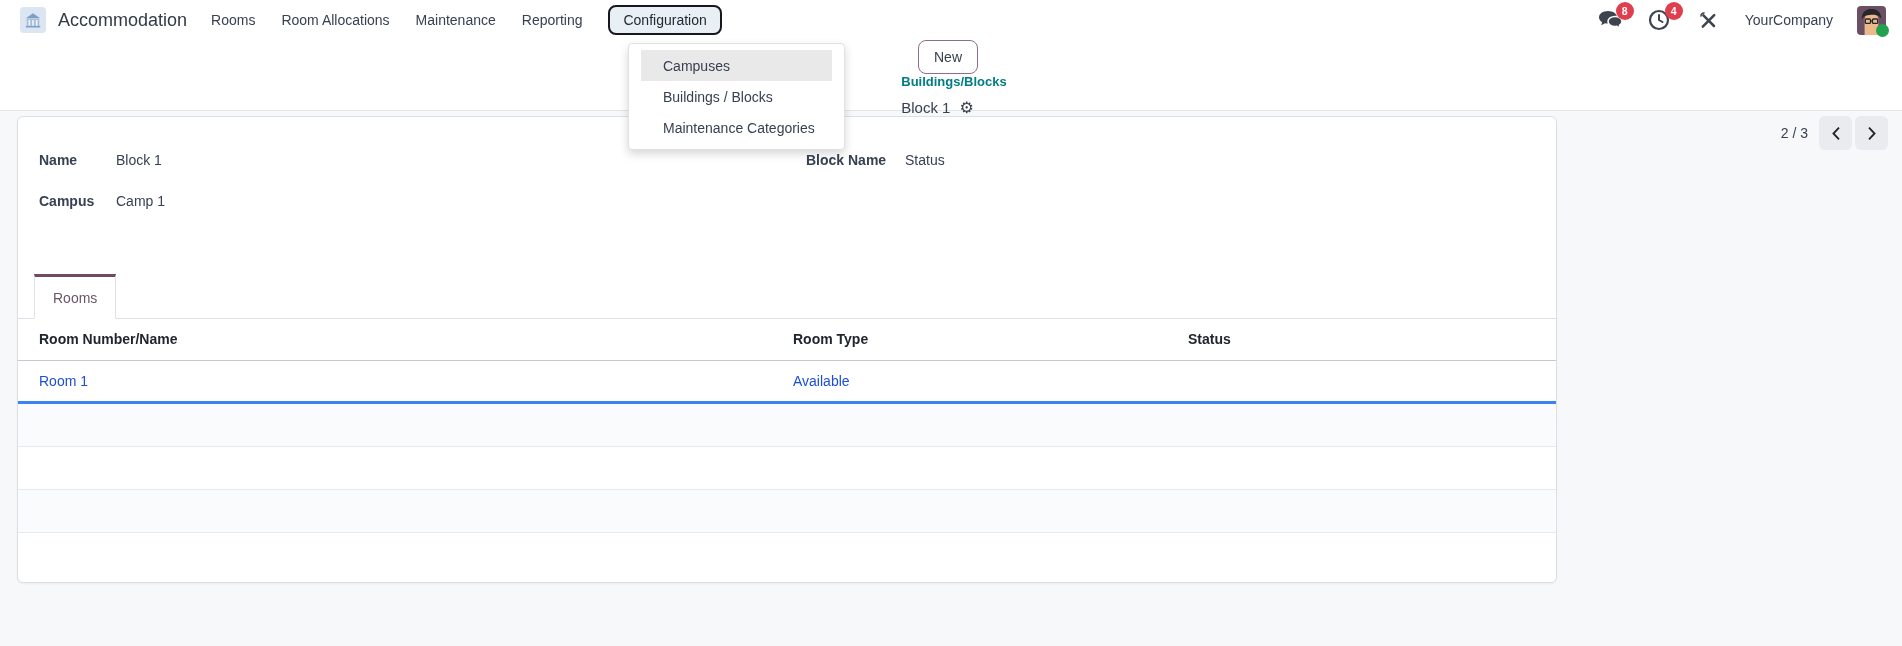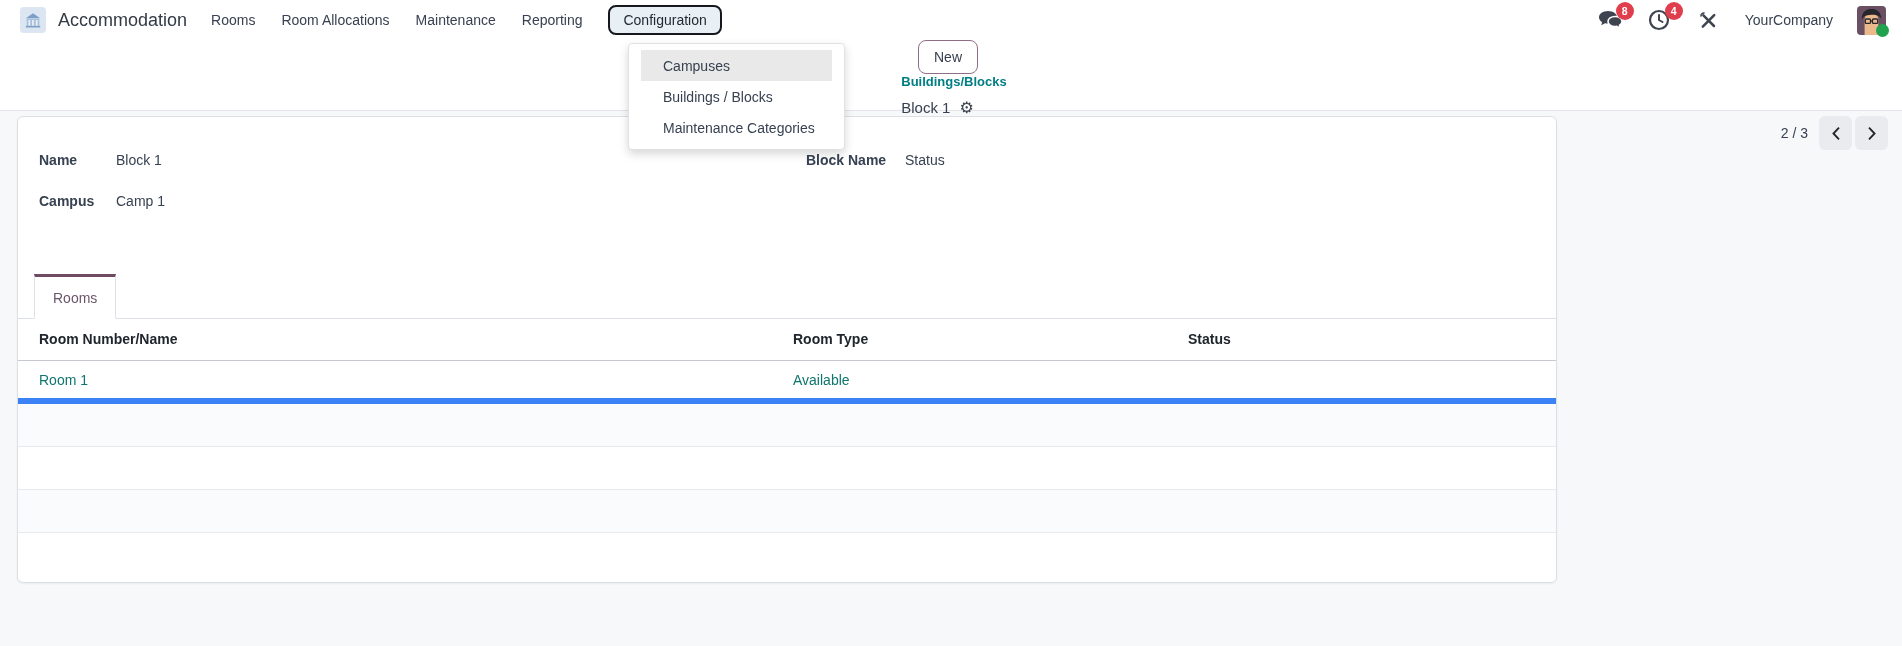--- a/index.html
+++ b/index.html
@@ -91,21 +91,21 @@
     height:45px; margin-bottom:-1px; background:#fff; position:relative; z-index:1;
     border:1px solid #dee2e6; border-bottom:1px solid #fff; border-top:3px solid #6e4b63;
     color:#6a5668; font-size:14px; display:flex; align-items:center; padding:0 18px;
     cursor:pointer;
   }
 
   
   .table{ position:absolute; left:0; top:201px; width:100%; }
   .trow{
     display:grid; grid-template-columns:775px 395px 1fr; align-items:center;
-    height:43px; border-bottom:6px solid #3b82f6; font-size:14px; color:#0f766e;
+    height:43px; border-bottom:3px solid #3b82f6; font-size:14px; color:#1d4ed8;
   }
   .trow > div:first-child{ padding-left:21px; }
   .thead{ font-weight:bold; color:#20262e; border-bottom:1px solid #c6cad0; }
   .er{ height:43px; border-bottom:1px solid #e8eaee; }
   .er.tint{ background:#fafbfd; }
   .er.last{ height:51px; border-bottom:none; }
 
   
   .dropdown{
     position:absolute; left:628px; top:43px; width:217px; background:#fff;

